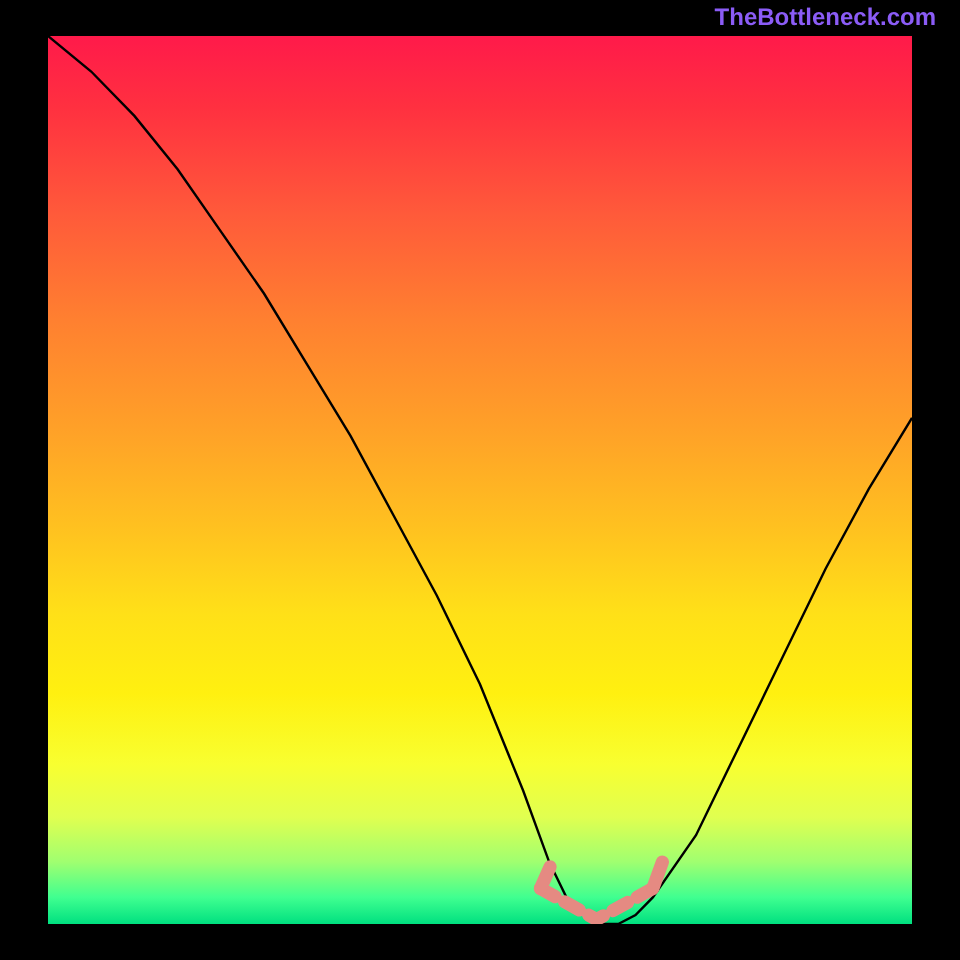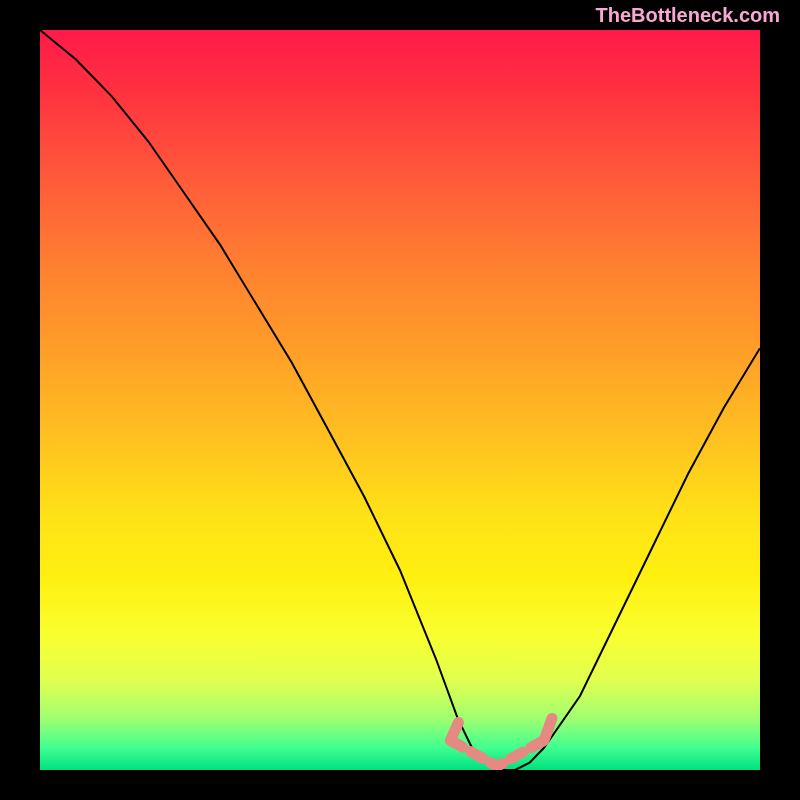--- a/index.html
+++ b/index.html
@@ -8,21 +8,21 @@
     background: #000;
     width: 800px;
     height: 800px;
     position: relative;
     font-family: Arial, sans-serif;
   }
   .watermark {
     position: absolute;
     top: 4px;
     right: 20px;
-    color: #f9a8d4;
+    color: #8b5cf6;
     font-size: 20px;
     font-weight: bold;
     z-index: 10;
   }
   .chart-area {
     position: absolute;
     left: 40px;
     top: 30px;
     width: 720px;
     height: 740px;

